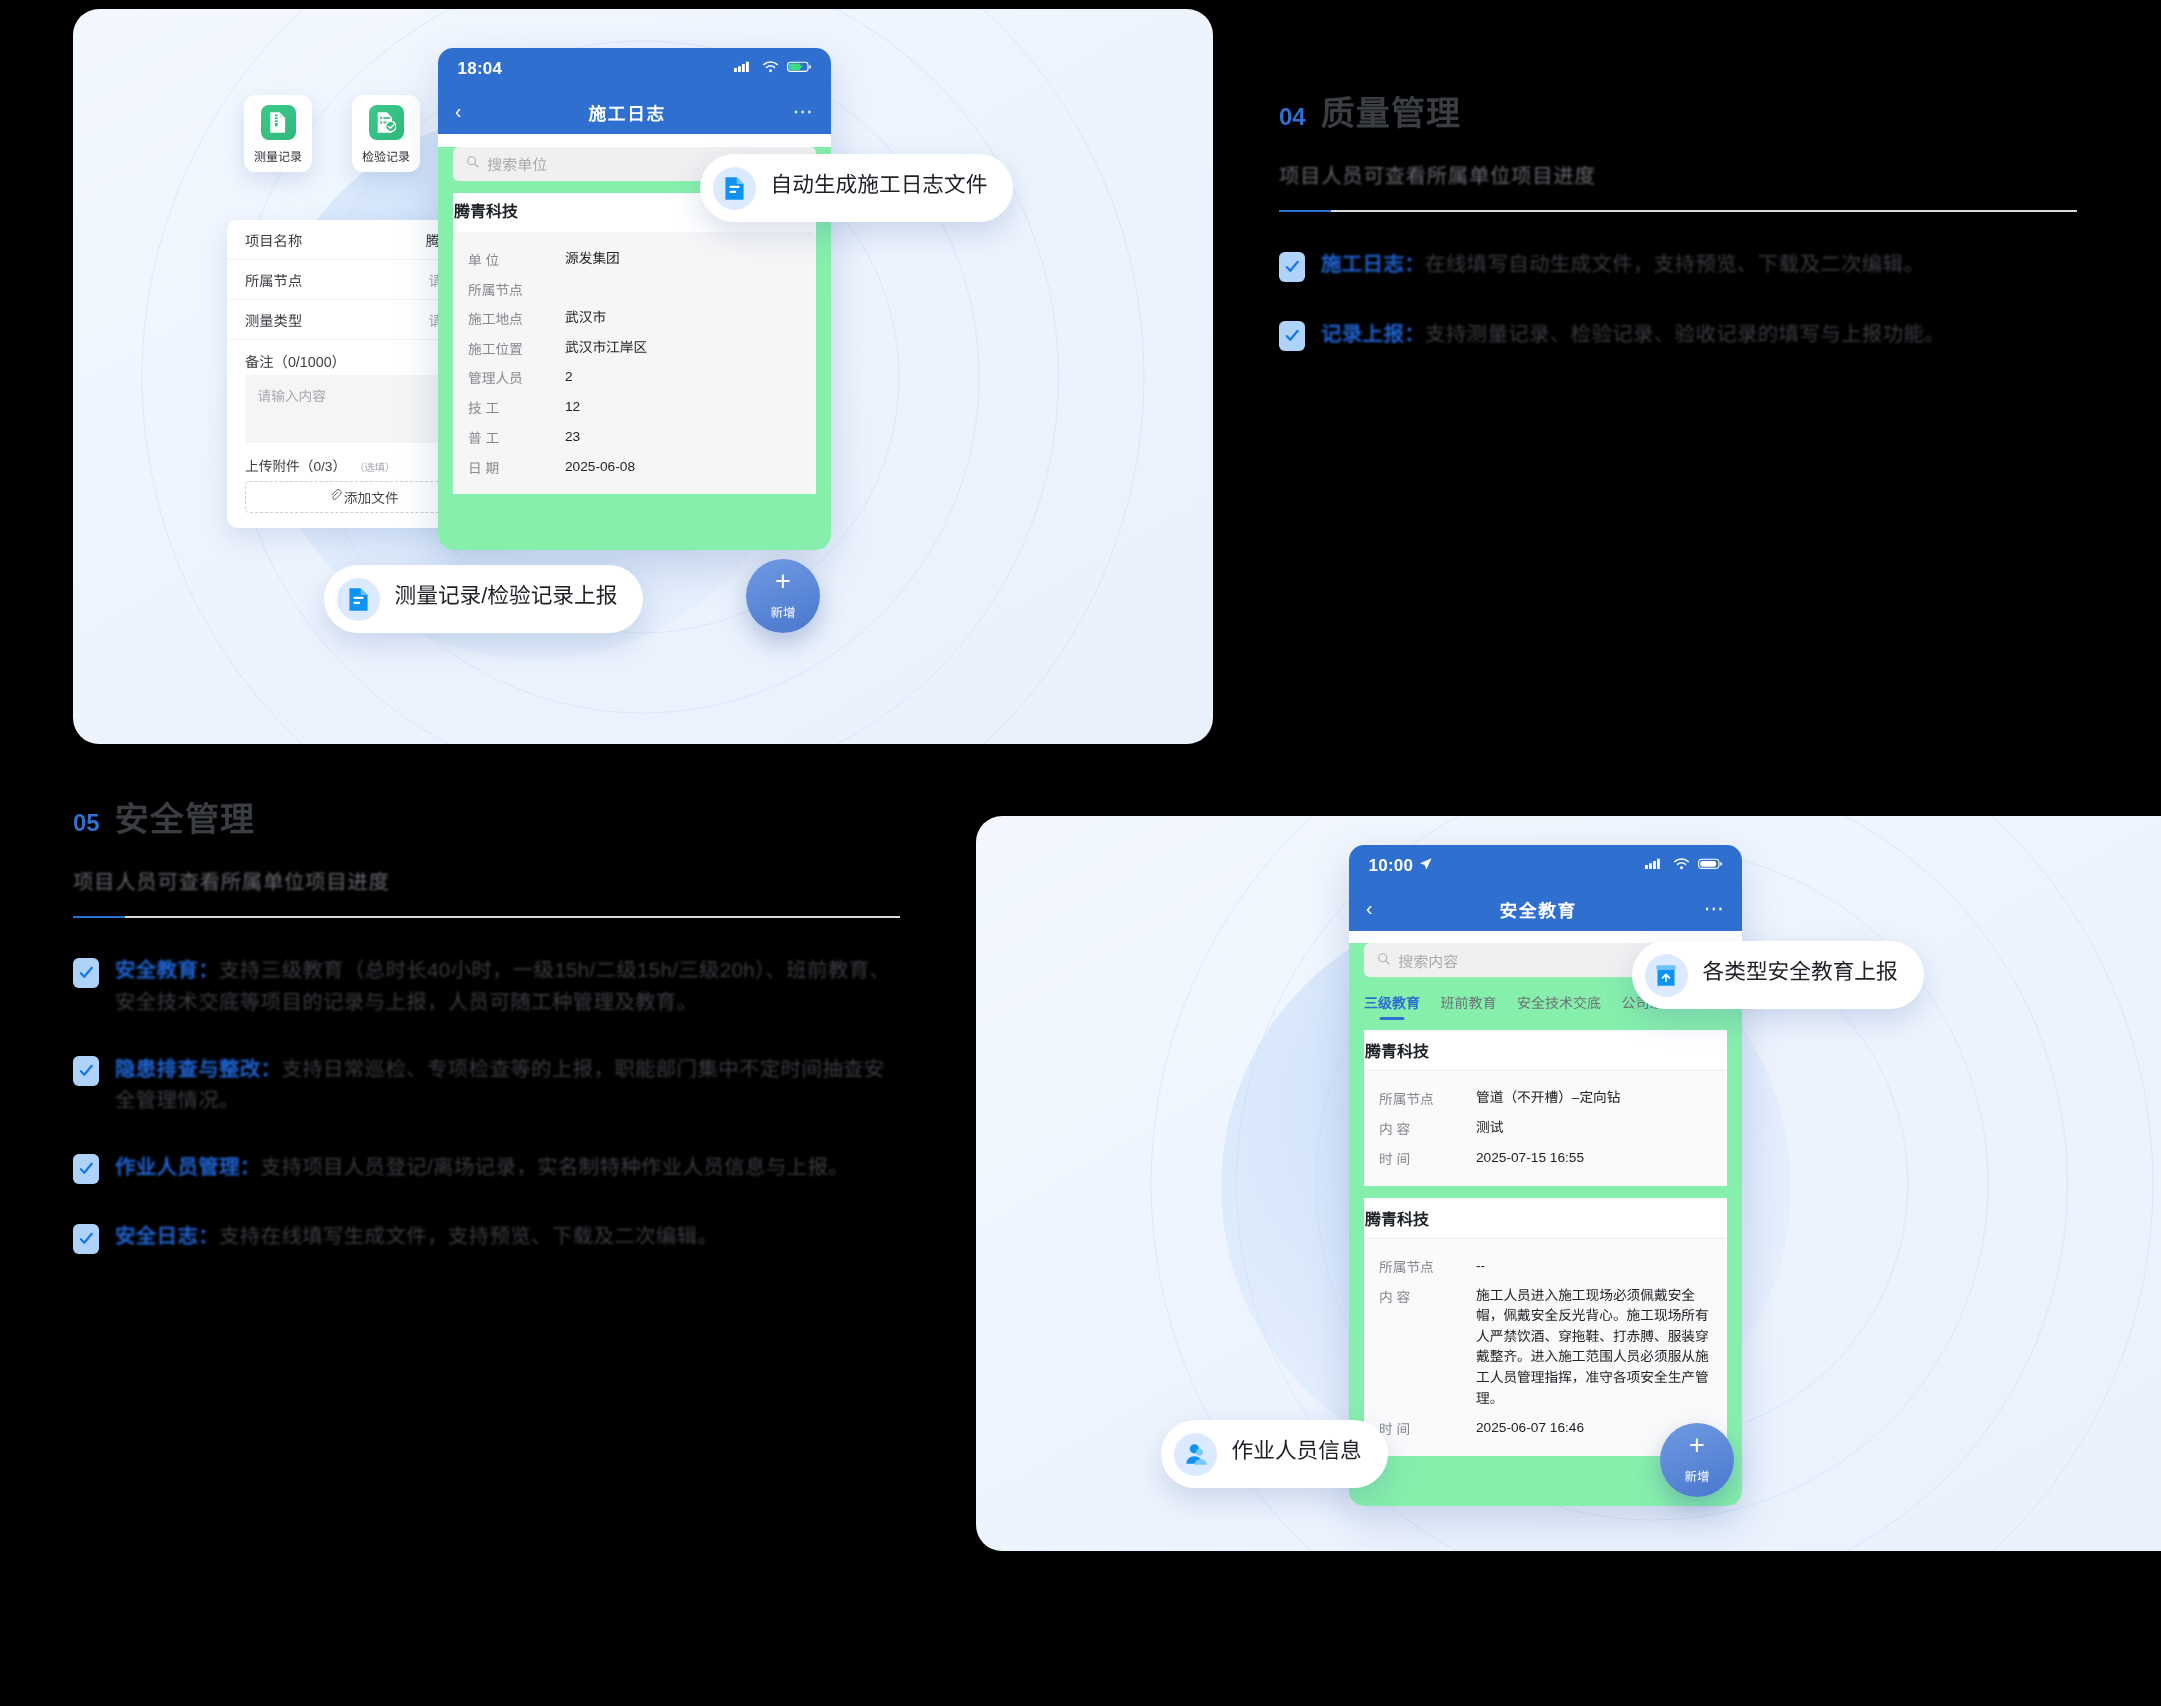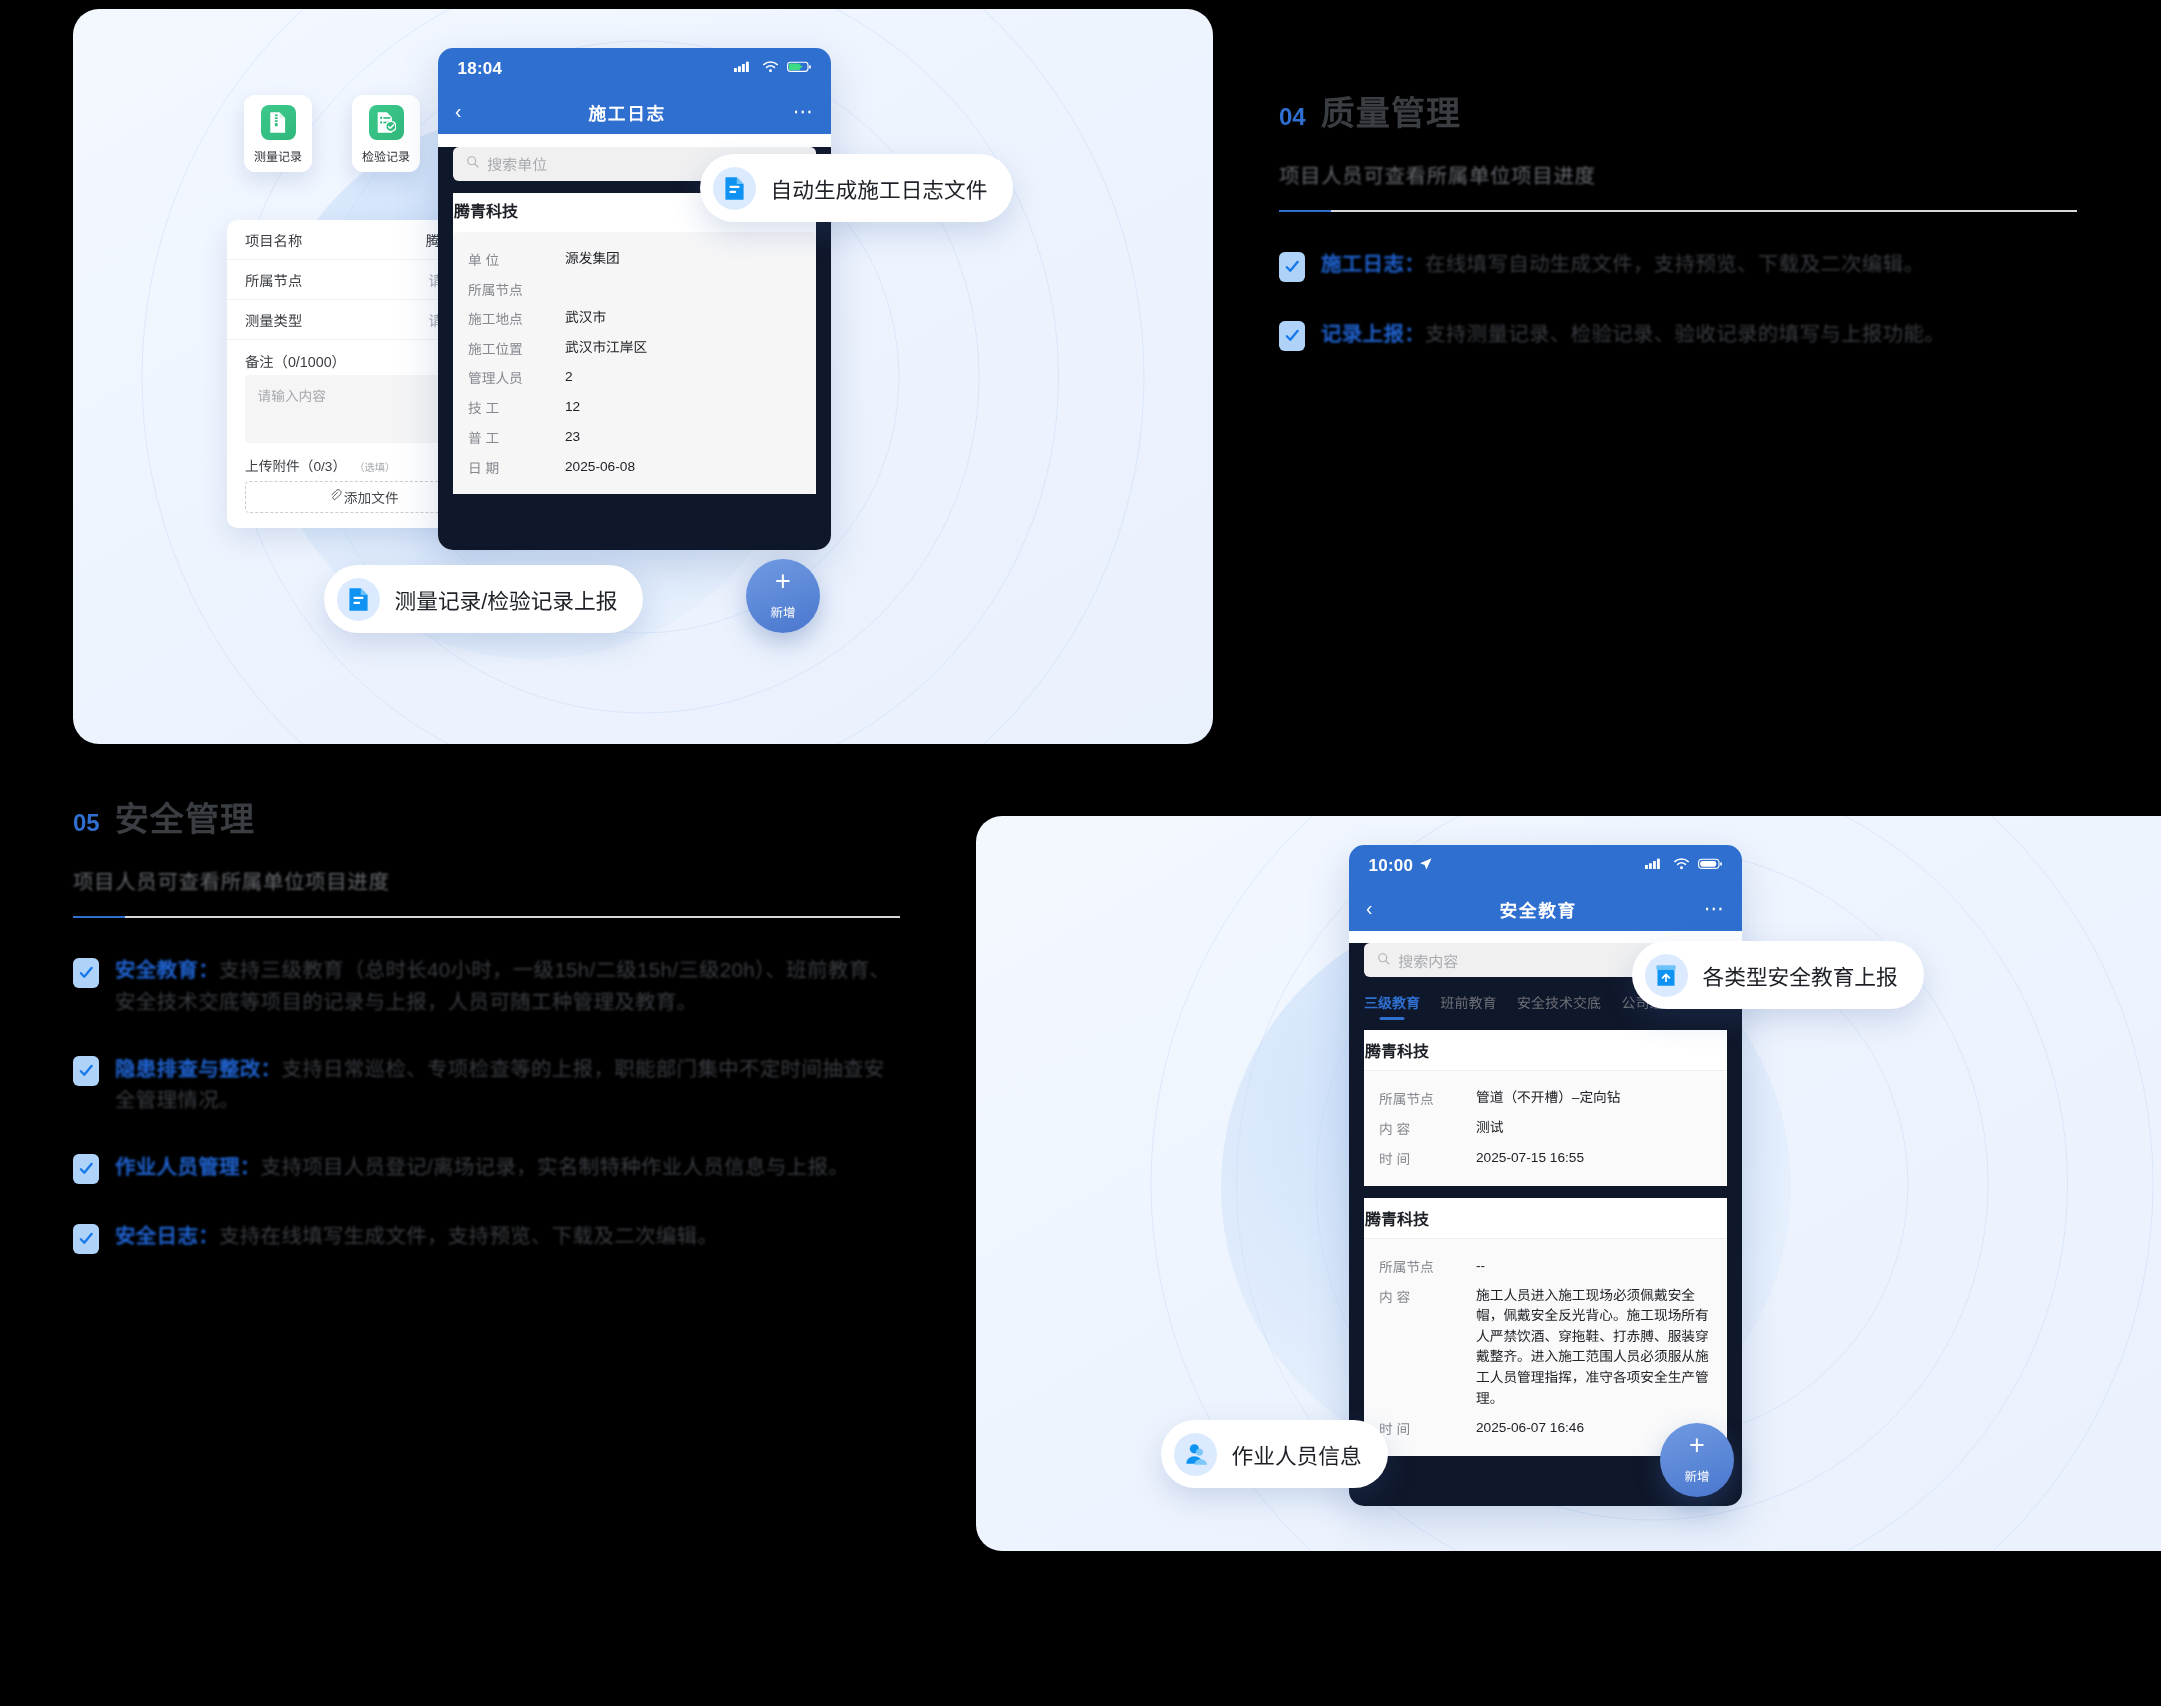--- a/index.html
+++ b/index.html
@@ -46,21 +46,21 @@
     justify-content:space-between;padding:0 17px;
   }
   .nav-title{font-size:17.7px;font-weight:600;letter-spacing:1.7px;}
   .nav-back{font-size:19.4px;font-weight:400;line-height:1;}
   .nav-more{font-size:19.4px;letter-spacing:1.7px;line-height:1;}
   .searchbar{
     margin:12.5px 15px 0;background:#f0f0f1;border-radius:5.7px;
     height:34px;display:flex;align-items:center;gap:8px;padding:0 12.5px;
     color:#a9abae;font-size:15px;
   }
-  .phone-body{background:#0f172a;height:100%;}
+  .phone-body{background:#86efac;height:100%;}
 
   
   .detail-card{margin:12.5px 15px 0;background:#fff;}
   .detail-title{font-size:16px;font-weight:700;color:#1d2026;padding:4.6px 1.1px 10.3px;}
   .detail-box{background:#f6f6f7;border-radius:4.6px;padding:12.5px 15px;}
   .detail-row{display:flex;font-size:13.7px;color:#202327;padding:4.6px 0;align-items:flex-start;}
   .detail-k{width:97px;color:#86898f;flex:0 0 auto;}
   .detail-v{color:#202327;flex:1;line-height:1.5;}
 
   
@@ -103,21 +103,21 @@
     width:35px;height:35px;border-radius:8px;margin:0 auto 6.8px;
     background:linear-gradient(145deg,#3cc98b,#31b87c);
     display:flex;align-items:center;justify-content:center;
   }
   .appicon span{font-size:12px;color:#2b2e33;font-weight:500;}
 
   
   .pill{
     position:absolute;background:#fff;border-radius:569px;
     box-shadow:0 11.4px 30px rgba(60,95,160,.20);
-    display:flex;align-items:center;gap:15px;padding:12.5px 26px 12.5px 12.5px;
+    display:flex;gap:15px;padding:12.5px 26px 12.5px 12.5px;
   }
   .pill .ic{
     width:43px;height:43px;border-radius:50%;background:#dceaff;
     display:flex;align-items:center;justify-content:center;flex:0 0 auto;
   }
   .pill .tx{font-size:21.7px;color:#1d2026;white-space:nowrap;font-weight:500;}
 
   
   .fab{
     position:absolute;width:74px;height:74px;border-radius:50%;

